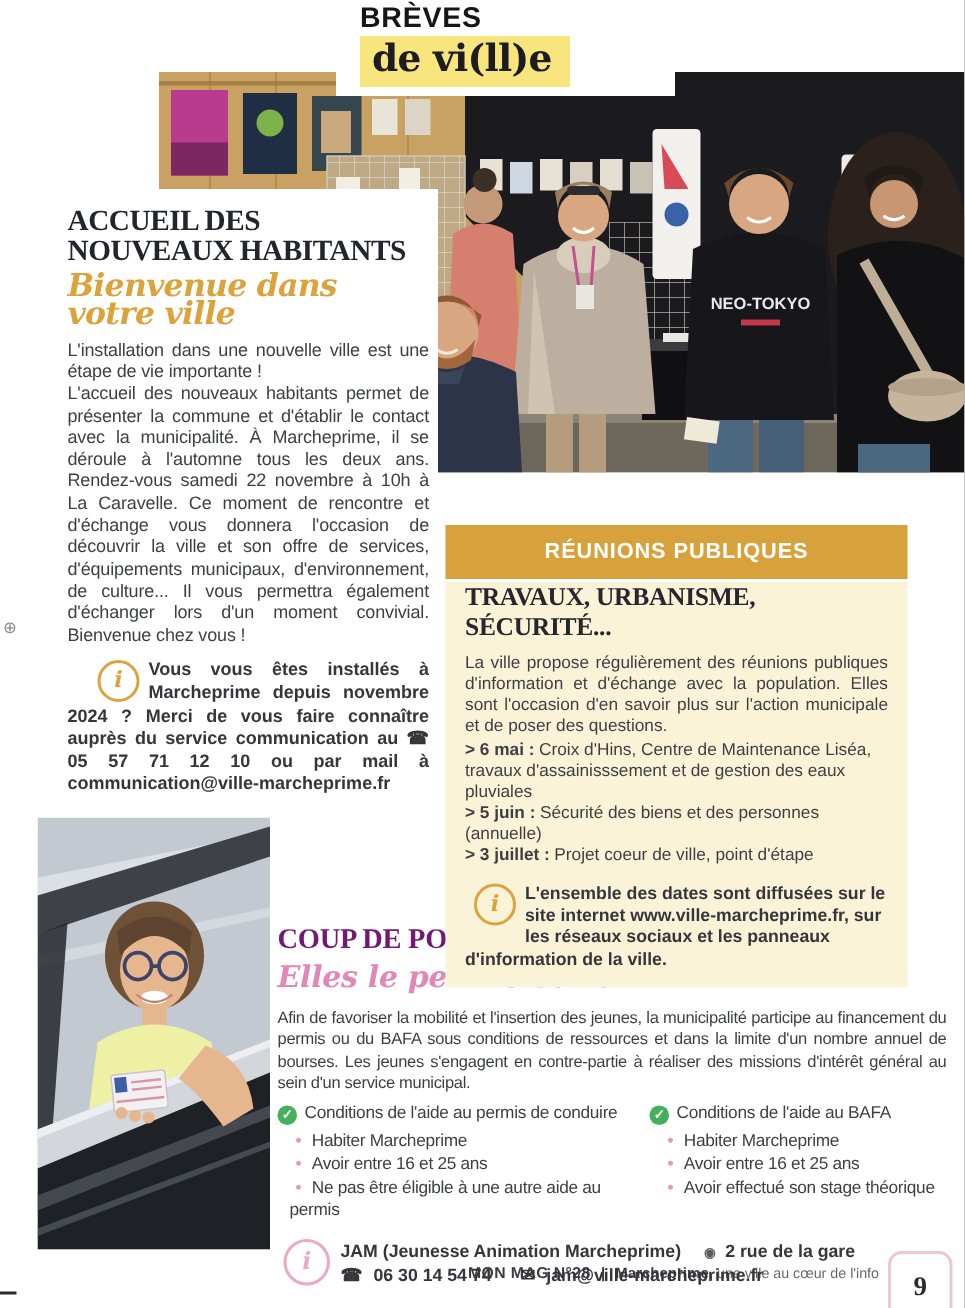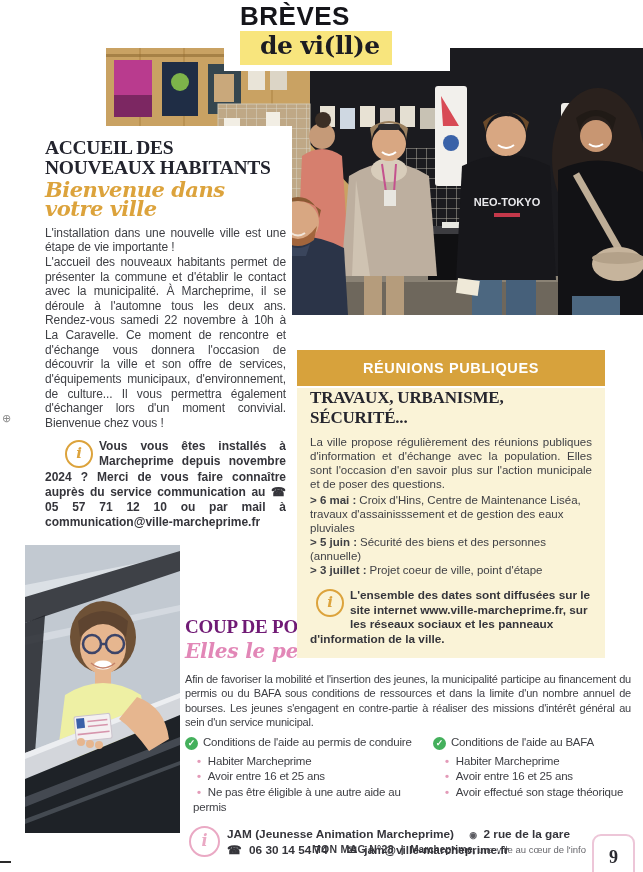--- a/index.html
+++ b/index.html
@@ -3,23 +3,23 @@
 <meta charset="utf-8">
 <style>
   html,body { margin:0; padding:0; background:#9a9a9a; }
   .page {
     position:relative; width:643px; height:872px; background:#ffffff;
     overflow:hidden; font-family:"Liberation Sans", sans-serif; color:#3e3f44;
   }
   
   .photo-top { position:absolute; left:106px; top:48px; width:537px; height:267px; }
   .header-box { position:absolute; left:224px; top:0; width:200px; background:#fff; padding:3px 10px 6px 16px; z-index:6; }
-  .brand-title { font-weight:700; font-size:26px; letter-spacing:.5px; color:#15151a; line-height:1.05; }
+  .brand-title { font-weight:700; font-size:19px; letter-spacing:.5px; color:#15151a; line-height:1.05; }
   .brand-sub { display:inline-block; background:#f8e57d; font-family:"DejaVu Serif", serif; font-weight:700;
-    font-size:25px; color:#1c1c22; padding:0 12px 5px 20px; margin-top:1px; letter-spacing:-.5px; }
+    font-size:25px; color:#1c1c22; padding:0 12px 5px 8px; margin-top:1px; letter-spacing:-.5px; }
   
   .col-left { position:absolute; left:36px; top:126px; width:256px; background:#fff; z-index:5;
     box-sizing:border-box; padding:12px 6px 6px 9px; }
   .accueil-title { margin:0; font-family:"Liberation Serif", serif; font-weight:700; font-size:19.5px;
     line-height:1.0; letter-spacing:-.3px; color:#23242e; }
   .accueil-sub { margin:3px 0 7px; font-family:"DejaVu Serif", serif; font-style:italic; font-weight:700;
     font-size:21px; line-height:.92; color:#dca33c; letter-spacing:-.5px; }
   .body-txt { margin:0; font-size:12px; line-height:1.22; text-align:justify; color:#3e3f44; letter-spacing:-.1px; }
   .info-note { margin-top:9px; font-weight:700; color:#35353b; font-size:12px; line-height:1.26; text-align:justify; }
   .info-icon { float:left; width:24px; height:24px; border:2.4px solid #dca33c; border-radius:50%;

